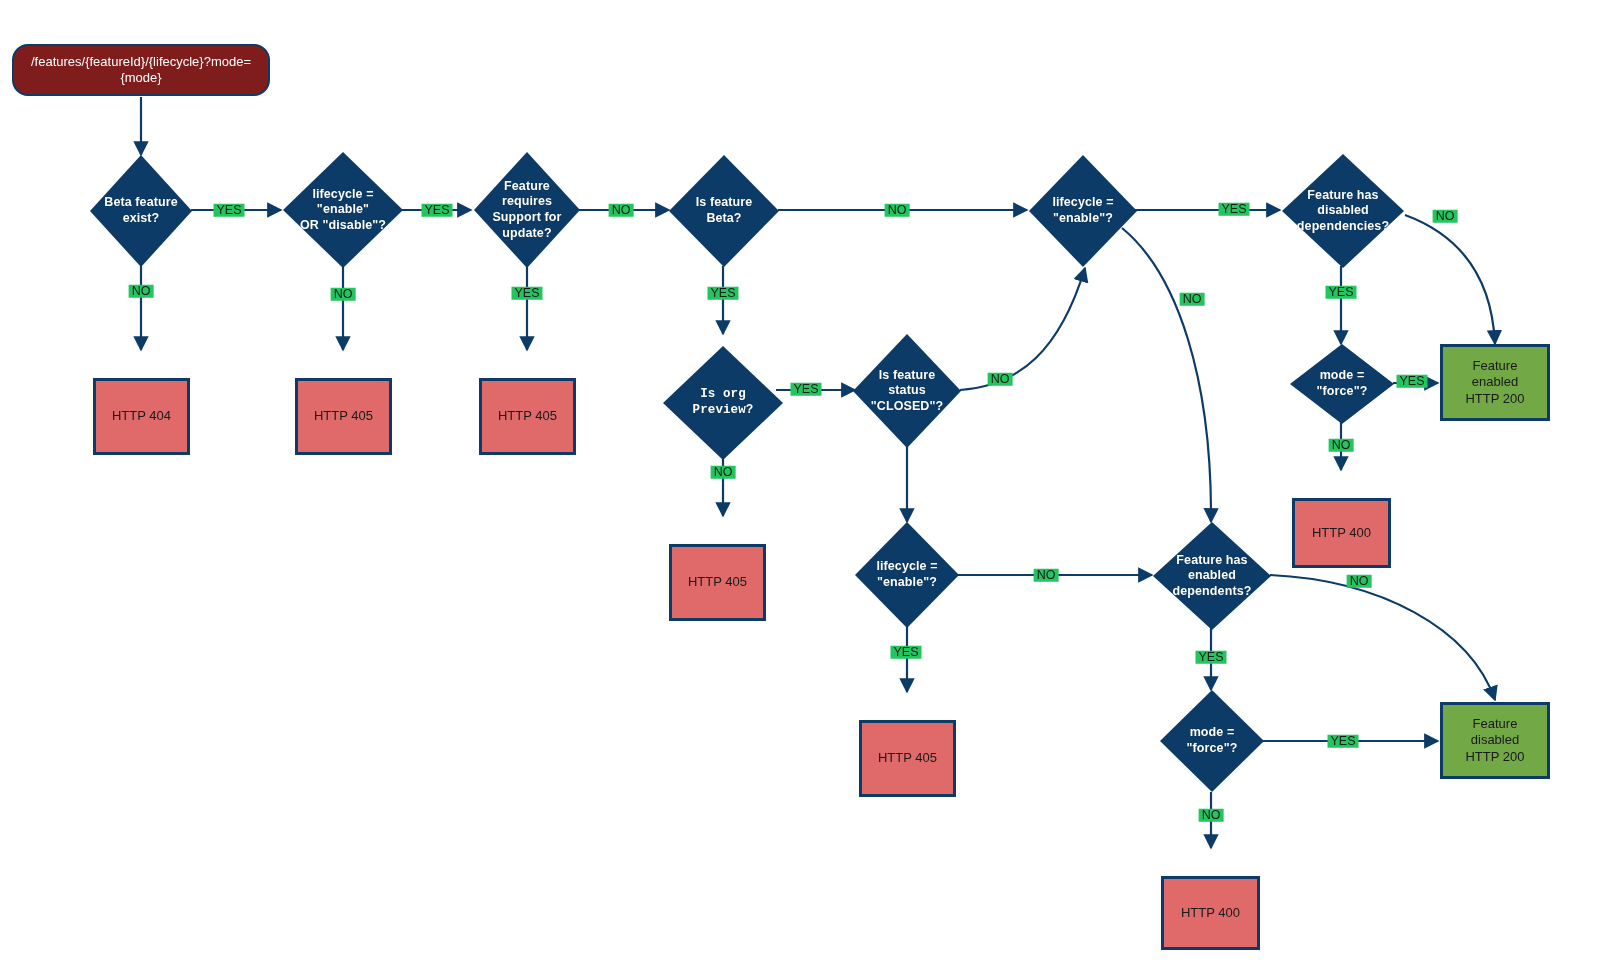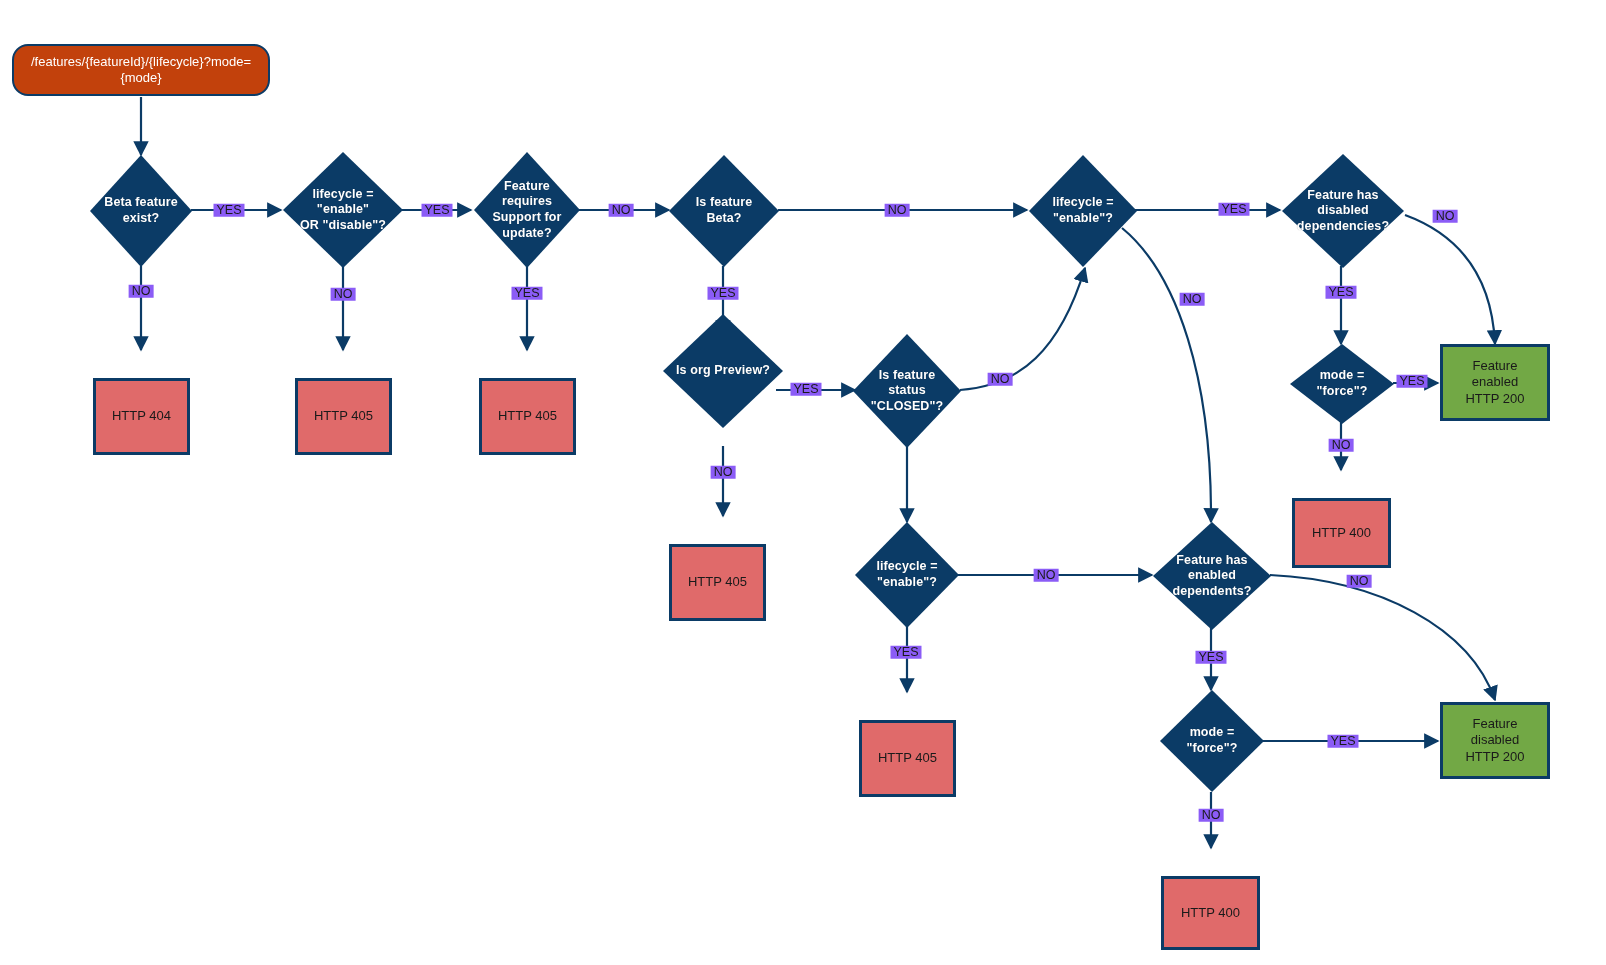--- a/index.html
+++ b/index.html
@@ -25,21 +25,21 @@
   .node {
     position: absolute;
     box-sizing: border-box;
     display: flex;
     align-items: center;
     justify-content: center;
     text-align: center;
   }
   
   .node-start {
-    background: #c2410c;
+    background: #7f1d1d;
     border: 2px solid #0B3B66;
     border-radius: 16px;
     color: #ffffff;
     font-size: 13px;
     line-height: 1.2;
     padding: 0 14px;
   }
   
   .node-decision {
     background: transparent;
@@ -80,21 +80,21 @@
     color: #1A1A1A;
     font-size: 13px;
     line-height: 1.25;
     white-space: pre-line;
   }
   .edge-label {
     position: absolute;
     font-family: "Liberation Sans", sans-serif;
     font-size: 12.5px;
     color: #1A1A1A;
-    background: #8b5cf6;
+    background: #22c55e;
     padding: 0 3px;
     white-space: nowrap;
     transform: translate(-50%, -50%);
     line-height: 1;
   }
 </style>
 </head>
 <body>
 
 <div id="canvas">
@@ -182,21 +182,21 @@
 Support for
 update?</span>
   </div>
 
   <div class="node node-decision" style="left:669px; top:155px; width:110px; height:112px;">
     <div class="diamond-shape"></div>
     <span class="diamond-label">Is feature
 Beta?</span>
   </div>
 
-  <div class="node node-decision" style="left:663px; top:314px; width:120px; height:114px;">
+  <div class="node node-decision" style="left:663px; top:346px; width:120px; height:114px;font-family:Liberation Mono, monospace;">
     <div class="diamond-shape"></div>
     <span class="diamond-label">Is org Preview?</span>
   </div>
 
   <div class="node node-decision" style="left:853px; top:334px; width:108px; height:114px;">
     <div class="diamond-shape"></div>
     <span class="diamond-label">Is feature
 status
 "CLOSED"?</span>
   </div>

